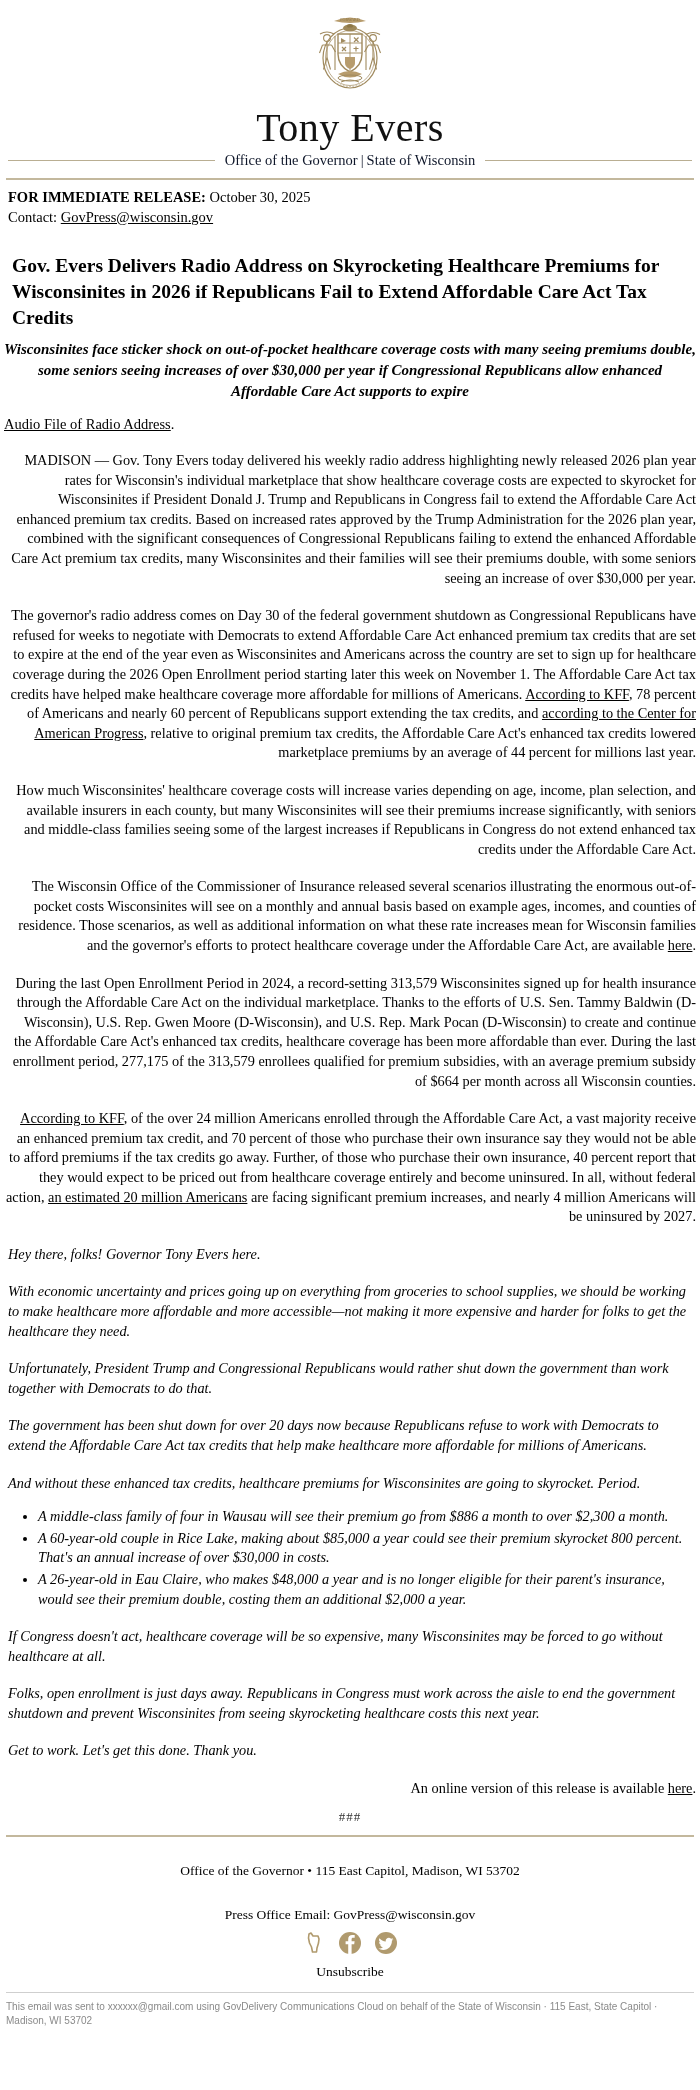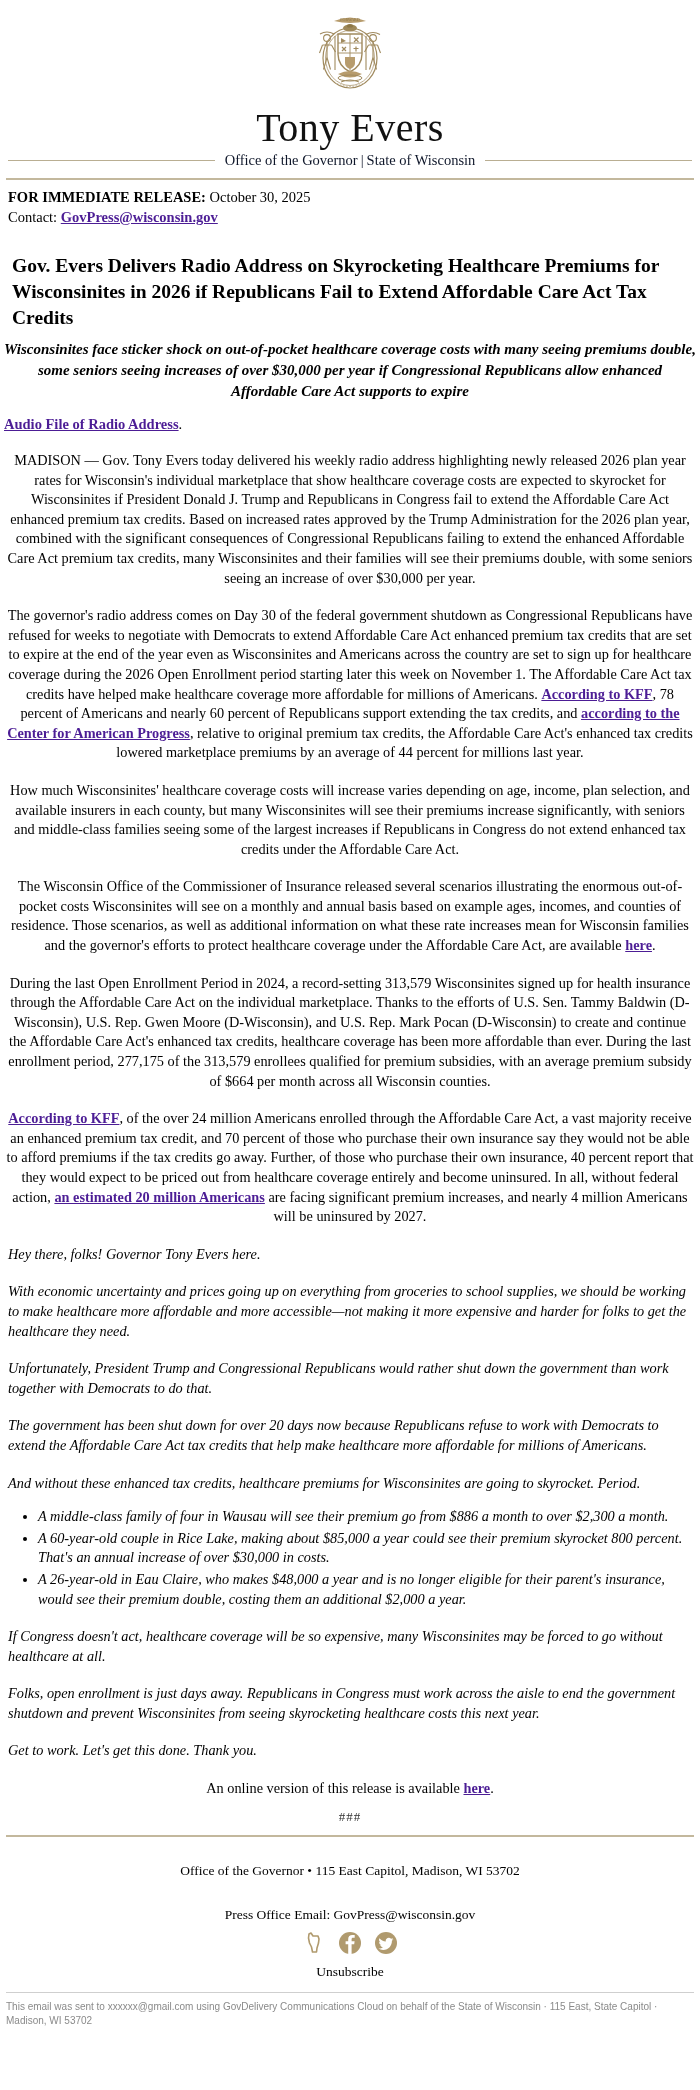--- a/index.html
+++ b/index.html
@@ -32,21 +32,21 @@
     font-size: 14.5px;
     white-space: nowrap;
     color:#0f172a;
   }
   .office-sep { display:inline-block; padding:0 3px; }
   .thick-rule { height:2px; background:#c3b89d; margin: 9px 6px 0 6px; }
 
   
   .meta { padding: 7px 8px 0 8px; font-size:14.5px; line-height:20px; }
   .meta .b { font-weight: bold; }
-  a.link { color:#4c1d95; text-decoration: underline; font-weight: bold; }
+  a.link { color:#000000; text-decoration: underline; }
 
   
   .headline {
     font-weight:bold;
     font-size:19.5px;
     line-height:26px;
     margin: 26px 12px 0 12px;
   }
   .subhead {
     text-align:center;
@@ -57,21 +57,21 @@
     margin: 8px 4px 0 4px;
   }
 
   
   .body-wrap { padding: 0 4px; }
   .audio-line { margin-top: 14px; font-size:14.5px; }
   p.para {
     font-size: 14.3px;
     line-height: 19.6px;
     margin: 18px 0 0 0;
-    text-align: center;
+    text-align: right;
   }
   p.para.first { margin-top: 18px; }
   p.quote {
     font-style: italic;
     font-size: 14.3px;
     line-height: 19.6px;
     margin: 18px 0 0 4px;
   }
   ul.bullets {
     font-style: italic;

